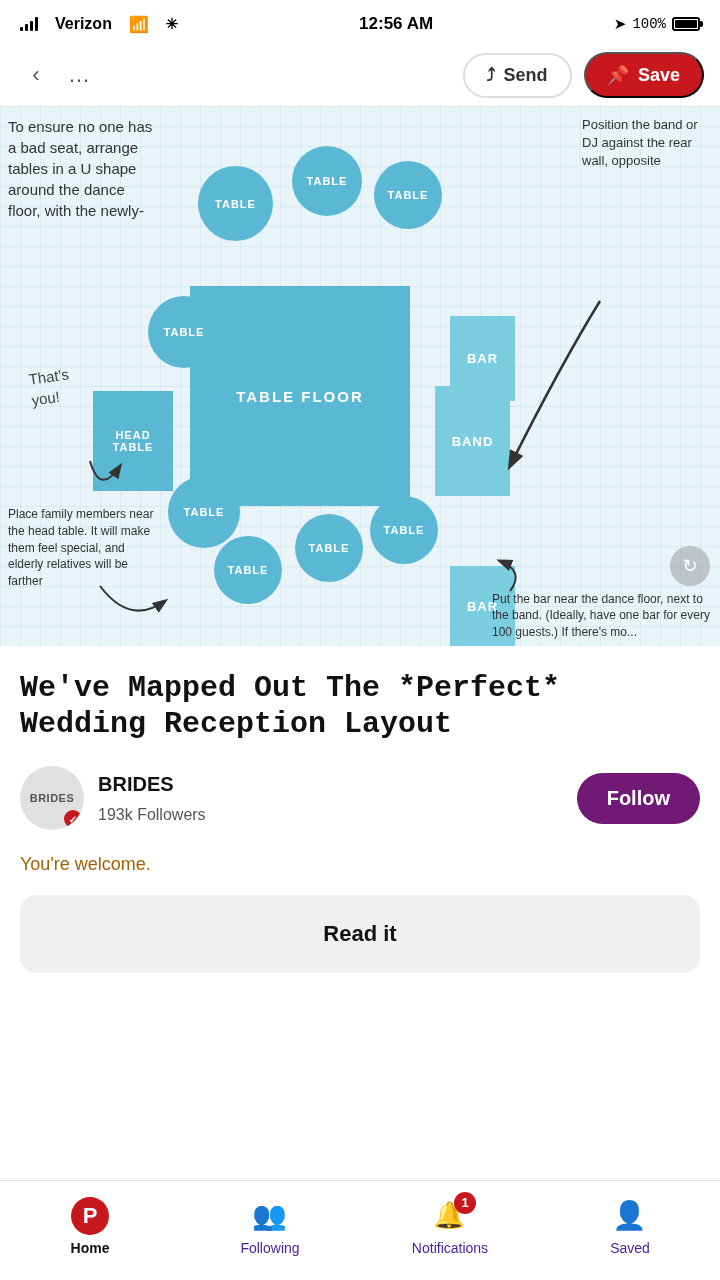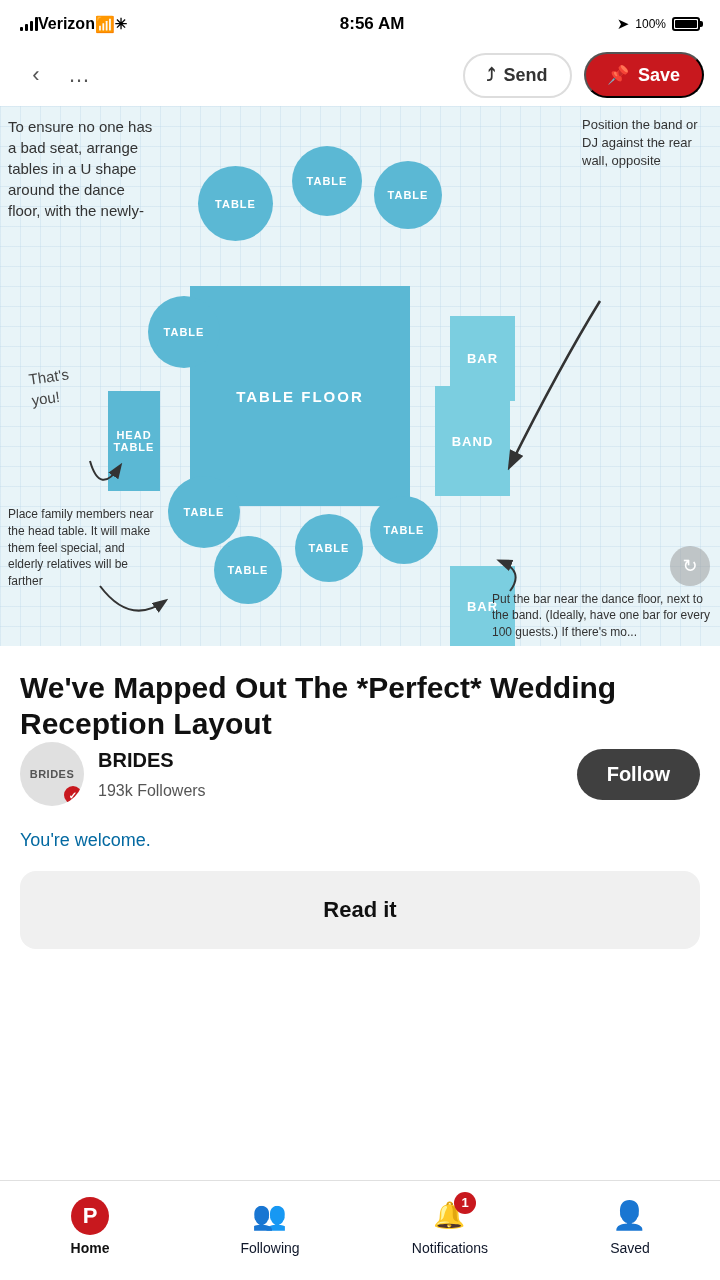--- a/index.html
+++ b/index.html
@@ -17,21 +17,21 @@
       display: flex;
       justify-content: space-between;
       align-items: center;
       padding: 10px 20px 6px 20px;
       background: #fff;
       height: 44px;
     }
     .status-left {
       display: flex;
       align-items: center;
-      gap: 0;
+      gap: 17px;
       font-size: 15px;
       font-weight: 600;
     }
     .signal-bars {
       display: flex;
       align-items: flex-end;
       gap: 2px;
       height: 14px;
     }
     .signal-bars span {
@@ -68,21 +68,21 @@
       height: 6px;
       background: #000;
       border-radius: 0 2px 2px 0;
     }
     .battery-fill {
       background: #000;
       height: 100%;
       width: 100%;
       border-radius: 1px;
     }
-    .battery-pct { font-size: 12px; font-weight: 500; }
+    .battery-pct { font-size: 14px; font-weight: 500; font-family: Liberation Mono, monospace; }
 
     
     .top-nav {
       display: flex;
       align-items: center;
       padding: 8px 16px;
       background: #fff;
       gap: 12px;
     }
     .nav-back {
@@ -244,20 +244,22 @@
     .content-area {
       background: #fff;
       padding: 24px 20px 16px 20px;
     }
 
     .pin-title {
       font-size: 30px;
       font-weight: 800;
       color: #111;
       line-height: 1.2;
+      margin-bottom: 24px;
+      font-family: Liberation Mono, monospace;
     }
 
     
     .author-row {
       display: flex;
       align-items: center;
       gap: 14px;
       margin-bottom: 24px;
     }
     .author-avatar {
@@ -300,35 +302,35 @@
       font-size: 20px;
       font-weight: 800;
       color: #111;
     }
     .author-followers {
       font-size: 16px;
       color: #555;
       margin-top: 10px;
     }
     .follow-btn {
-      background: #404040;
+      background: #701a75;
       color: #fff;
       border: none;
       border-radius: 30px;
       padding: 14px 30px;
       font-size: 20px;
       font-weight: 700;
       cursor: pointer;
       white-space: nowrap;
     }
 
     
     .pin-description {
       font-size: 18px;
-      color: #0369a1;
+      color: #a16207;
       margin-bottom: 20px;
     }
 
     
     .read-it-btn {
       width: 100%;
       background: #f0f0f0;
       border: none;
       border-radius: 16px;
       padding: 26px;
@@ -365,21 +367,21 @@
     .nav-icon {
       width: 40px;
       height: 40px;
       display: flex;
       align-items: center;
       justify-content: center;
       position: relative;
     }
     .nav-label {
       font-size: 14px;
-      color: #0f172a;
+      color: #4c1d95;
     }
     .nav-label.active { color: #111; font-weight: 600; }
     .pinterest-home-icon {
       width: 38px;
       height: 38px;
       background: #c8181e;
       border-radius: 50%;
       display: flex;
       align-items: center;
       justify-content: center;
@@ -421,21 +423,21 @@
     <div class="signal-bars">
       <span style="height:4px"></span>
       <span style="height:7px"></span>
       <span style="height:10px"></span>
       <span style="height:14px"></span>
     </div>
     <span class="carrier">Verizon</span>
     <span class="wifi-icon">📶</span>
     <span>✳</span>
   </div>
-  <div class="status-center">8:56 AM</div>
+  <div class="status-center">12:56 AM</div>
   <div class="status-right">
     <span>➤</span>
     <span class="battery-pct">100%</span>
     <div class="battery">
       <div class="battery-fill"></div>
     </div>
   </div>
 </div>
 
 <div class="top-nav">
@@ -451,21 +453,21 @@
   </button>
 </div>
 
 <div class="diagram-area">
   <div class="diagram-inner">
 
     <div class="dance-floor">
       <span>TABLE FLOOR</span>
     </div>
 
-    <div class="head-table" style="left:108px;top:285px;width:52px;height:100px;">HEAD<br>TABLE</div>
+    <div class="head-table" style="left:93px;top:285px;width:80px;height:100px;">HEAD<br>TABLE</div>
 
     <div class="band-rect" style="left:435px;top:280px;width:75px;height:110px;">BAND</div>
 
     <div class="bar-rect" style="left:450px;top:170px;width:65px;height:85px;">BAR</div>
 
     <div class="bar-rect" style="left:450px;top:420px;width:65px;height:80px;">BAR</div>
 
     <div class="table-circle" style="left:198px;top:60px;width:75px;height:75px;">TABLE</div>
     <div class="table-circle" style="left:292px;top:40px;width:70px;height:70px;">TABLE</div>
     <div class="table-circle" style="left:374px;top:55px;width:68px;height:68px;">TABLE</div>

